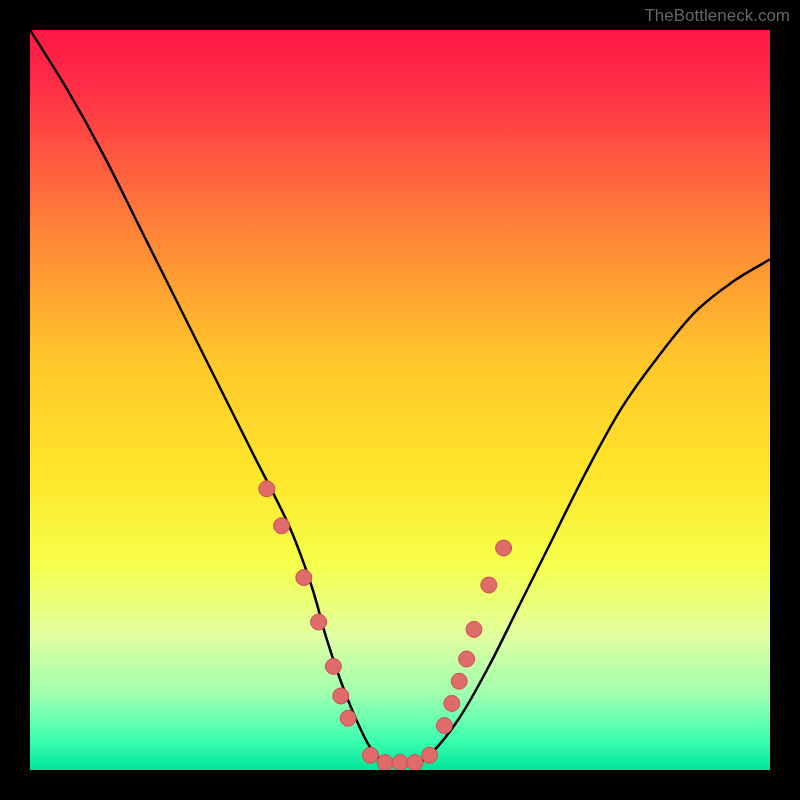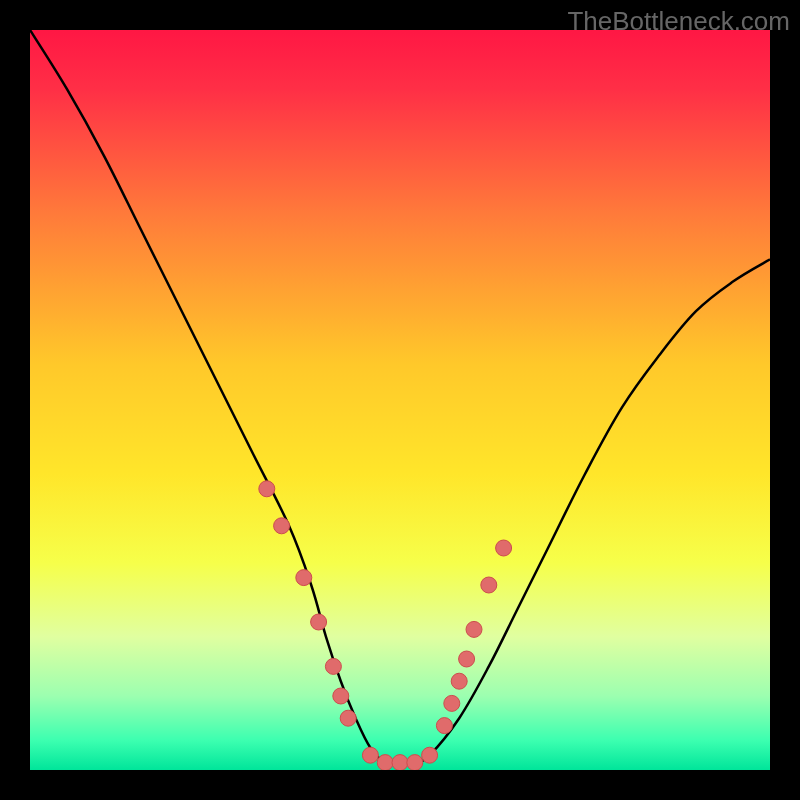--- a/index.html
+++ b/index.html
@@ -9,21 +9,21 @@
     background: #000;
     position: relative;
     overflow: hidden;
   }
   .watermark {
     position: absolute;
     top: 6px;
     right: 10px;
     color: #666;
     font-family: Arial, sans-serif;
-    font-size: 26px;
+    font-size: 17px;
     font-weight: 500;
     z-index: 10;
   }
   .plot-area {
     position: absolute;
     top: 30px;
     left: 30px;
     width: 740px;
     height: 740px;
   }

